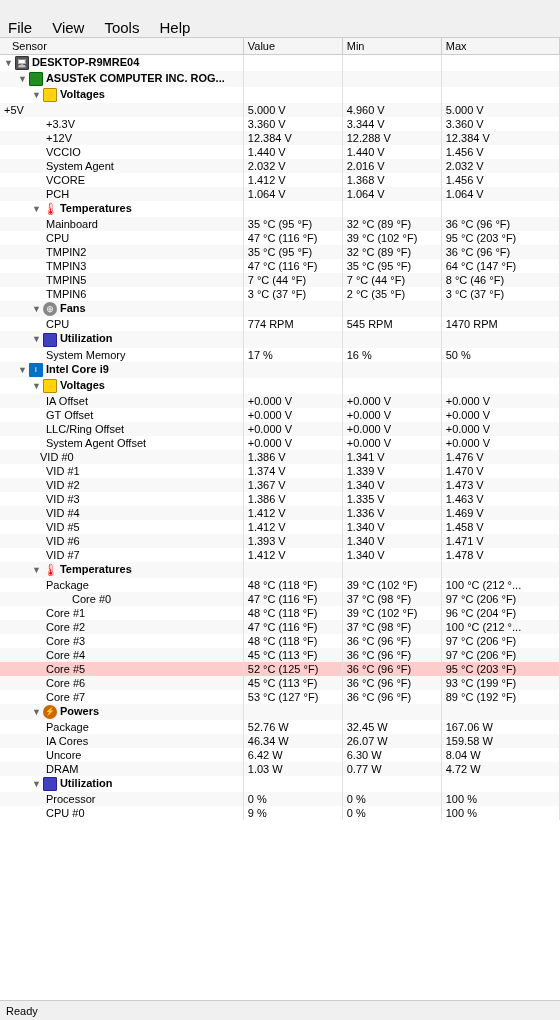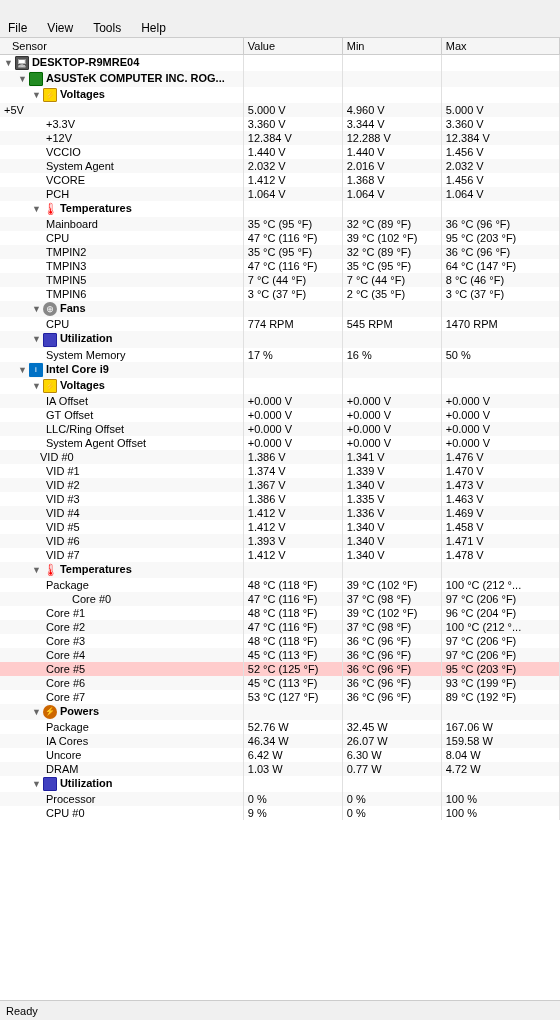--- a/index.html
+++ b/index.html
@@ -30,21 +30,21 @@
       height: 20px;
       display: flex;
       align-items: center;
       padding: 0 4px;
       gap: 12px;
       border-bottom: 1px solid #ccc;
     }
     .menu-item {
       cursor: pointer;
       padding: 1px 4px;
-      font-size: 12px;
+      font-size: 15px;
     }
     .table-container {
       flex: 1;
       overflow-y: auto;
       overflow-x: hidden;
     }
     table {
       width: 100%;
       border-collapse: collapse;
       font-size: 11px;

